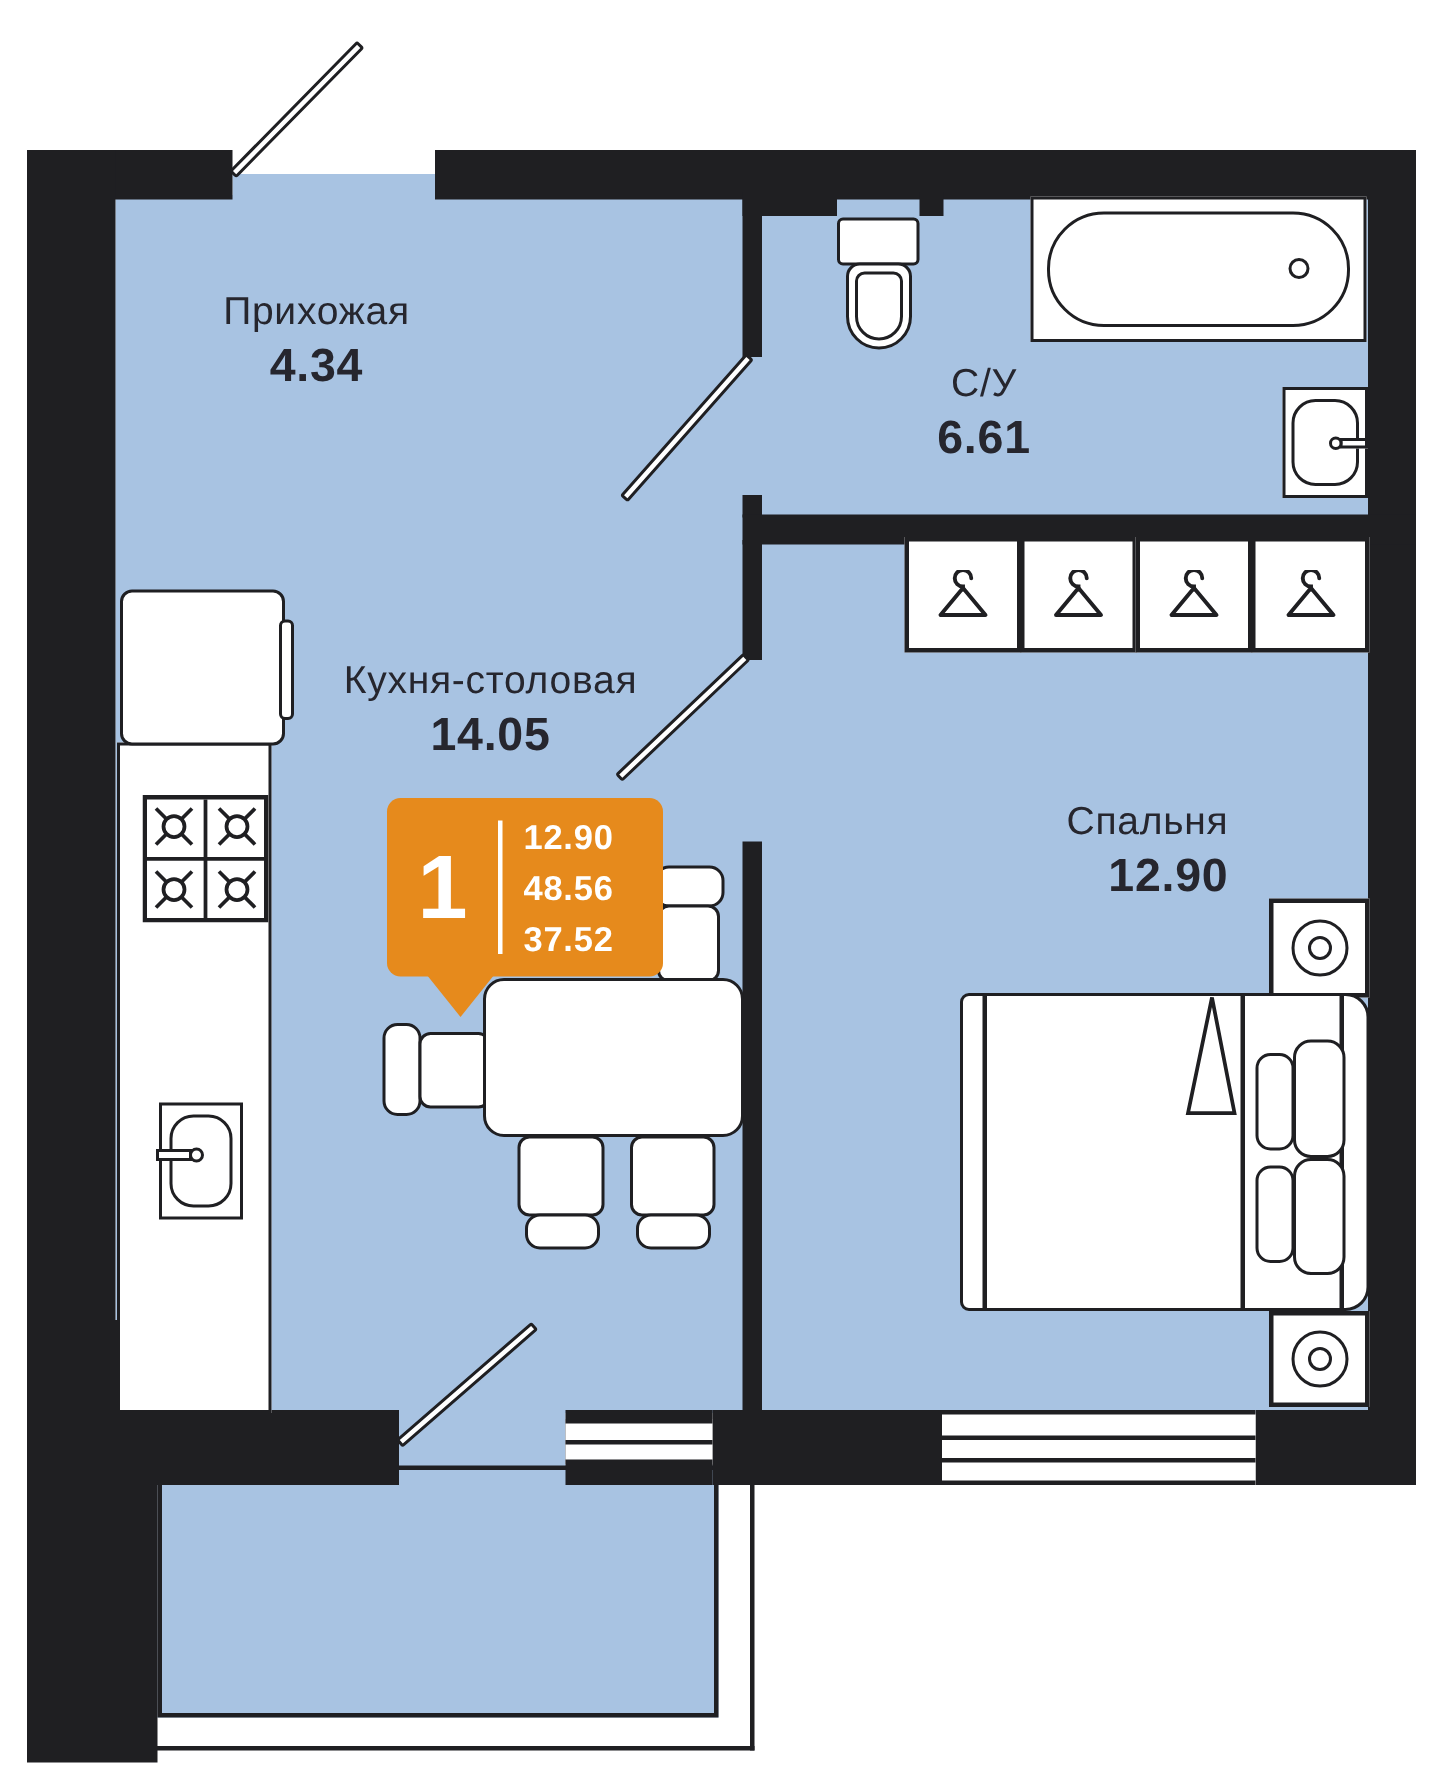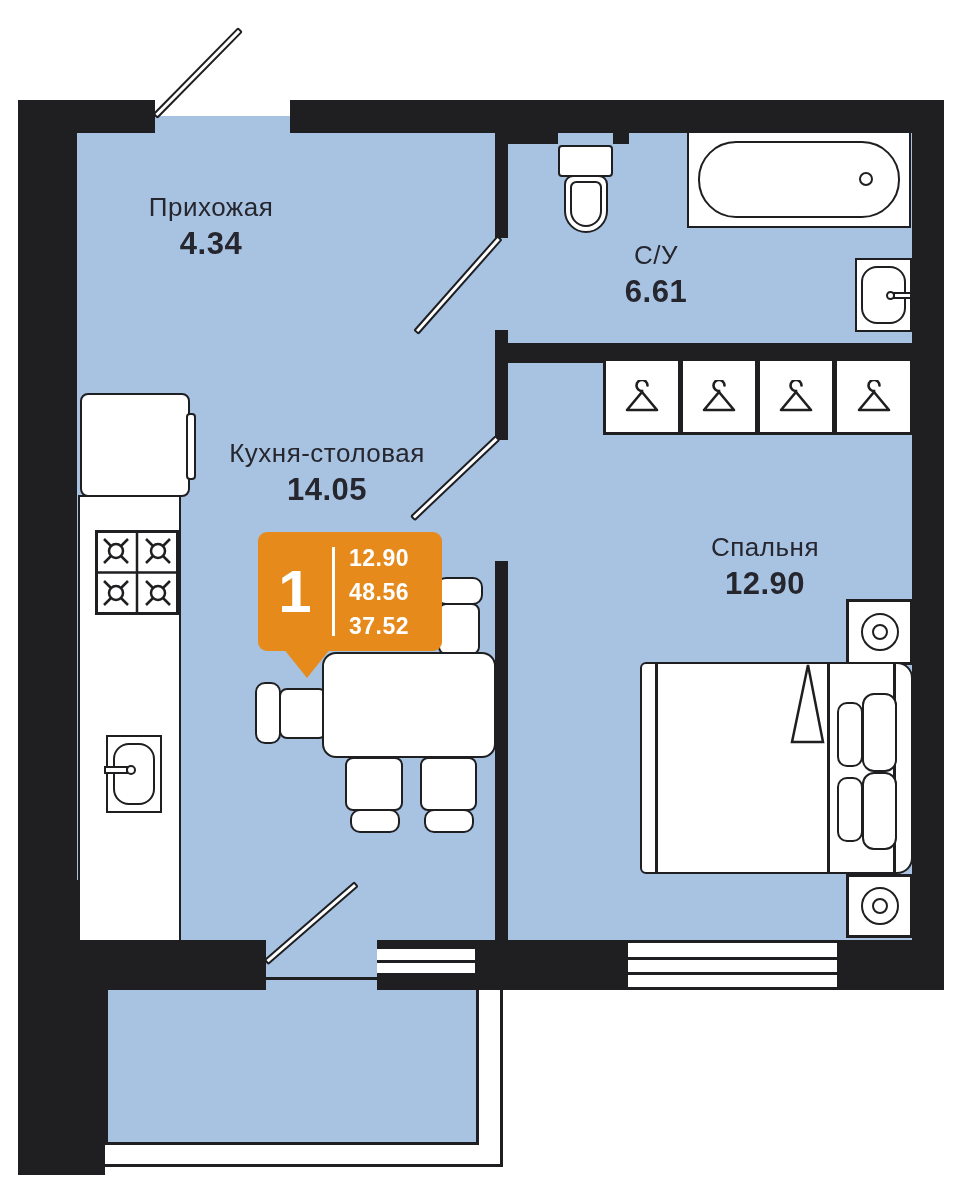--- a/index.html
+++ b/index.html
@@ -189,21 +189,21 @@
     <div class="ar">4.34</div>
   </div>
   <div class="label" style="left:327px;top:402px;margin-top:36px;">
     <div class="nm">Кухня-столовая</div>
     <div class="ar">14.05</div>
   </div>
   <div class="label" style="left:656px;top:240px;">
     <div class="nm">С/У</div>
     <div class="ar">6.61</div>
   </div>
-  <div class="label" style="left:765px;top:532px;">
+  <div class="label" style="left:765px;top:532px;text-align:right;">
     <div class="nm">Спальня</div>
     <div class="ar">12.90</div>
   </div>
 
   <div class="badge">
     <div class="num">1</div>
     <div class="sep"></div>
     <div class="vals">
       <div>12.90</div>
       <div>48.56</div>

